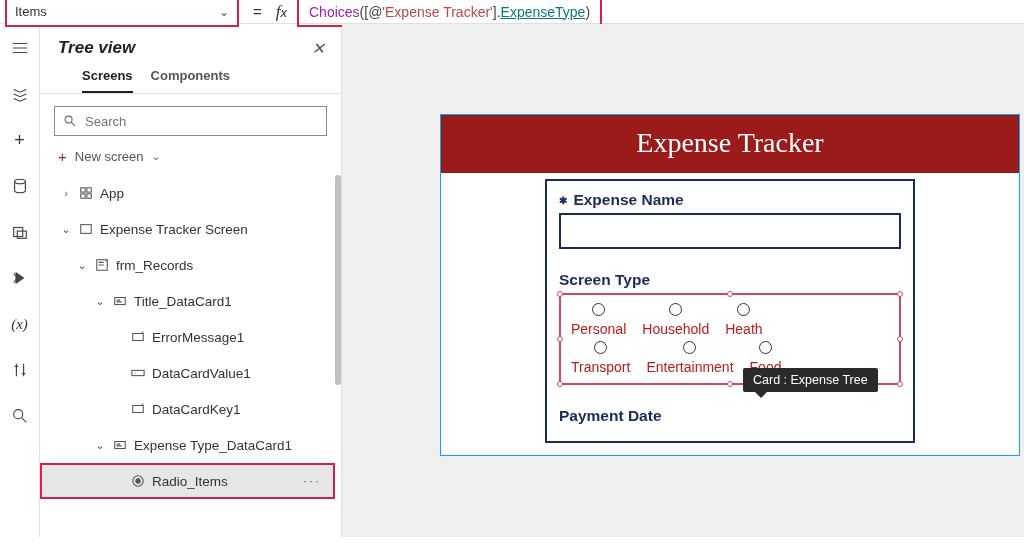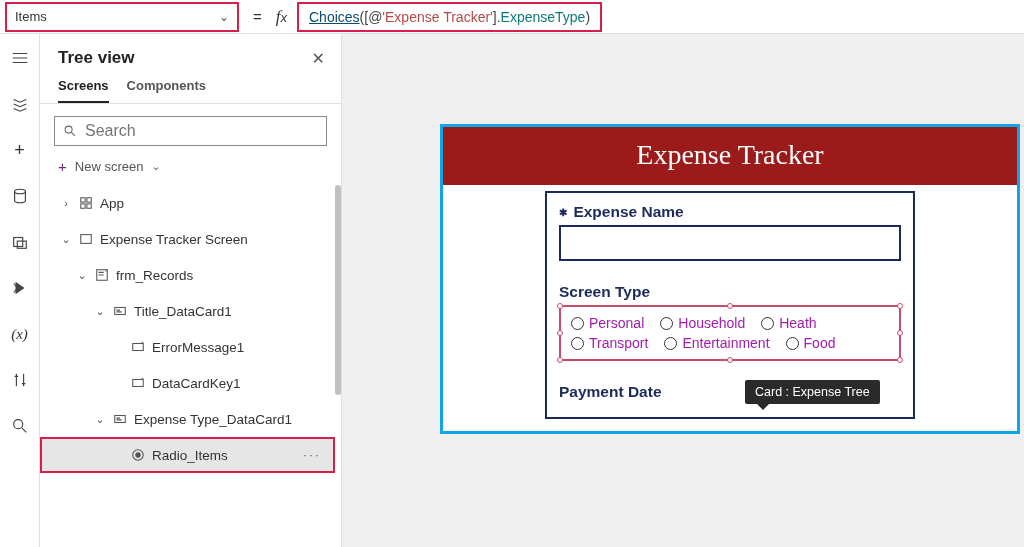--- a/index.html
+++ b/index.html
@@ -1,81 +1,81 @@
 <!DOCTYPE html>
 <html><head>
 <meta charset="utf-8">
 <style>
 * { box-sizing: border-box; margin: 0; padding: 0; font-family: "Segoe UI", Arial, sans-serif; }
 body { width: 1024px; height: 547px; background: #fff; overflow: hidden; font-size: 13px; color: #333; }
 
 
-.formula-bar { display: flex; align-items: center; height: 34px; border-bottom: 1px solid #e0e0e0; background: #fff; position: relative; }
+.formula-bar { display: flex; align-items: center; height: 24px; border-bottom: 1px solid #e0e0e0; background: #fff; position: relative; }
 .property-dd { width: 234px; height: 30px; margin: 2px 0 2px 5px; border: 2px solid #d6204b; display: flex; align-items: center; padding: 0 8px; justify-content: space-between; background: #fff; cursor: pointer; }
 .property-dd .chev { font-size: 12px; color: #555; }
 .eq { padding: 0 14px; font-size: 15px; color: #333; }
 .fx { font-style: italic; font-family: "Times New Roman", serif; font-size: 17px; color: #333; padding-right: 10px; }
 .formula-box { height: 30px; border: 2px solid #d6204b; padding: 0 10px; display: flex; align-items: center; font-family: Consolas, monospace; font-size: 14px; }
-.tk-fn { color: #0c4a6e; text-decoration: underline; }
+.tk-fn { color: #a21caf; }
 .tk-p { color: #444; }
 .tk-str { color: #b94848; }
-.tk-id { color: #0d7a7a; }
+.tk-id { color: #0d7a7a; text-decoration: underline; }
 
 .main { display: flex; height: calc(100% - 34px); }
 
 
 .rail { width: 40px; border-right: 1px solid #e0e0e0; display: flex; flex-direction: column; align-items: center; padding-top: 12px; gap: 22px; background: #fff; }
 .rail-btn { width: 24px; height: 24px; display: flex; align-items: center; justify-content: center; cursor: pointer; position: relative; }
 .rail-btn.active::before { content: ""; position: absolute; left: -10px; top: 2px; bottom: 2px; width: 2px; background: #333; }
 .rail svg { width: 18px; height: 18px; stroke: #444; fill: none; stroke-width: 1.3; }
 .rail .plus { font-size: 18px; color: #333; font-weight: 300; }
 
 
 .panel { width: 302px; border-right: 1px solid #e0e0e0; display: flex; flex-direction: column; background: #fff; }
-.panel-hdr { display: flex; align-items: flex-end; justify-content: space-between; padding: 14px 16px 10px 18px; }
+.panel-hdr { display: flex; align-items: flex-end; justify-content: space-between; padding: 14px 16px 10px 18px; font-style: italic; }
 .panel-title { font-size: 17px; font-weight: 600; color: #222; }
 .close-x { font-size: 16px; color: #555; cursor: pointer; font-weight: 300; }
 .tabs { display: flex; gap: 18px; padding: 0 18px; border-bottom: 1px solid #e0e0e0; }
 .tab { padding-bottom: 8px; font-size: 13px; color: #555; cursor: pointer; font-weight: bold; }
-.tab.active { font-weight: 600; color: #222; border-bottom: 2px solid #222; }
+.tab.active { font-weight: 600; color: #222; border-bottom: 2px solid #222; margin-left: 24px; }
 .search-wrap { padding: 12px 14px 6px; }
 .search-box { display: flex; align-items: center; border: 1px solid #8a8a8a; height: 30px; padding: 0 8px; gap: 8px; }
 .search-box svg { width: 14px; height: 14px; stroke: #666; fill: none; stroke-width: 1.5; }
-.search-box input { border: none; outline: none; flex: 1; font-size: 16px; color: #555; }
+.search-box input { border: none; outline: none; flex: 1; font-size: 13px; color: #555; }
 .newscreen-row { display: flex; align-items: center; gap: 8px; padding: 6px 18px 10px; color: #555; cursor: pointer; font-size: 13px; }
 .newscreen-row .plus { color: #7a2a75; font-size: 15px; font-weight: 300; }
 
 .tree { flex: 1; overflow: hidden; position: relative; }
 .tree-scroll { position: absolute; top: 0; bottom: 0; left: 0; right: 6px; overflow: hidden; }
 .tree-sb { position: absolute; right: 0; top: 0; width: 6px; height: 210px; background: #c0c0c0; border-radius: 3px; }
 .node { display: flex; align-items: center; height: 36px; padding-left: 12px; cursor: pointer; gap: 6px; font-size: 13.5px; color: #333; }
 .node .caret { width: 12px; display: inline-flex; justify-content: center; color: #555; font-size: 11px; }
 .node .ico { width: 16px; height: 16px; display: inline-flex; align-items: center; justify-content: center; }
 .node .ico svg { width: 14px; height: 14px; stroke: #555; fill: none; stroke-width: 1.2; }
 .node.sel { background: #e6e6e6; text-align: right; }
 .node.sel.hl { outline: 2px solid #d6204b; outline-offset: -2px; }
 .node .more { margin-left: auto; margin-right: 14px; color: #555; letter-spacing: 2px; font-size: 12px; }
 .ind1 { padding-left: 20px; } .ind2 { padding-left: 36px; } .ind3 { padding-left: 54px; }
 .ind4 { padding-left: 72px; }
 
 
 .canvas { flex: 1; background: #efefef; position: relative; }
-.app-frame { position: absolute; left: 98px; top: 90px; right: 4px; background: #fff; border: 3px solid #0ea5e9; }
+.app-frame { position: absolute; left: 98px; top: 90px; right: 4px; background: #fff; border: 1px solid #0ea5e9; }
 .app-title { background: #9b1b1b; color: #fff; font-family: Georgia, "Times New Roman", serif; font-size: 28px; text-align: center; padding: 12px 0 14px; }
 .form { border: 2px solid #1a2a5a; margin: 0 auto; width: 370px; margin-top: 6px; }
 .card { padding: 10px 12px 12px; }
 .card-label { font-weight: 700; color: #1a2a5a; font-size: 15.5px; margin-bottom: 4px; display: flex; align-items: center; gap: 6px; }
 .req { color: #1a2a5a; font-size: 10px; }
 .field-input { border: 2px solid #1a2a5a; height: 36px; width: 100%; }
 .tooltip { position: absolute; background: #2a2a2a; color: #fff; font-size: 12.5px; padding: 5px 10px; border-radius: 2px; left: 302px; top: 195px; }
 .tooltip::after { content: ""; position: absolute; left: 12px; bottom: -6px; border: 6px solid transparent; border-top-color: #2a2a2a; border-bottom: none; }
 
 .radio-sel { border: 2px solid #c94b6a; padding: 6px 6px; position: relative; }
 .radio-row { display: flex; gap: 16px; padding: 2px 4px; flex-wrap: wrap; }
-.radio-opt { display: flex; align-items: center; gap: 5px; font-size: 14px; color: #a21caf; }
+.radio-opt { display: flex; align-items: center; gap: 5px; font-size: 14px; color: #b91c1c; flex-direction: column; }
 .radio-opt .rb { width: 13px; height: 13px; border: 1.5px solid #333; border-radius: 50%; }
 .sel-handle { width: 6px; height: 6px; background: #fff; border: 1px solid #c94b6a; border-radius: 50%; position: absolute; }
 
 .date-field { display: flex; border: 2px solid #1a2a5a; height: 36px; }
 .date-field input { border: none; outline: none; flex: 1; padding: 0 8px; font-size: 14.5px; color: #333; }
 .date-btn { width: 30px; background: #1a2a5a; display: flex; align-items: center; justify-content: center; }
 .date-btn svg { width: 14px; height: 14px; fill: #fff; }
 </style>
 </head>
 <body>
@@ -217,20 +217,30 @@
         </div>
         <div class="node ind4">
           <span class="caret"></span>
           <span class="ico">
               <svg viewBox="0 0 16 16">
                 <rect x="2" y="4" width="12" height="8"></rect>
                 <path d="M12 4l2-2"></path>
               </svg>
             </span>
           <span>ErrorMessage1</span>
+        </div>
+        <div class="node ind4">
+          <span class="caret"></span>
+          <span class="ico">
+              <svg viewBox="0 0 16 16">
+                <rect x="1" y="5" width="14" height="6"></rect>
+                <path d="M4 8h1"></path>
+              </svg>
+            </span>
+          <span>DataCardValue1</span>
         </div>
         <div class="node ind4">
           <span class="caret"></span>
           <span class="ico">
               <svg viewBox="0 0 16 16">
                 <rect x="2" y="4" width="12" height="8"></rect>
                 <path d="M12 4l2-2"></path>
               </svg>
             </span>
           <span>DataCardKey1</span>

